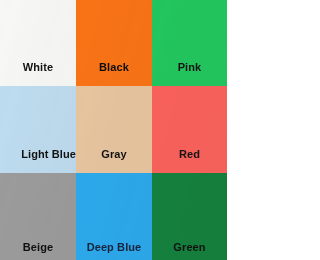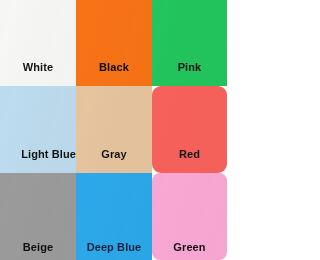--- a/index.html
+++ b/index.html
@@ -71,27 +71,27 @@
   <div class="swatch row-1" style="background-color: #22c55e;">
     <span class="swatch-label" style="color: rgb(20, 20, 20);">Pink</span>
   </div>
 
   <div class="swatch row-2" style="background-color: rgb(190, 220, 239);">
     <span class="swatch-label" style="color: rgb(17, 17, 17); text-align: right;">Light Blue</span>
   </div>
   <div class="swatch row-2" style="background-color: rgb(230, 196, 158);">
     <span class="swatch-label" style="color: rgb(17, 17, 17);">Gray</span>
   </div>
-  <div class="swatch row-2" style="background-color: rgb(248, 97, 91); border-radius: 9px;">
+  <div class="swatch row-2" style="background-color: rgb(248, 97, 91);">
     <span class="swatch-label" style="color: rgb(19, 19, 19);">Red</span>
   </div>
 
   <div class="swatch row-3" style="background-color: rgb(155, 155, 155);">
     <span class="swatch-label" style="color: rgb(16, 16, 16);">Beige</span>
   </div>
   <div class="swatch row-3" style="background-color: rgb(44, 168, 234); padding-left: 27px;">
     <span class="swatch-label" style="color: rgb(22, 36, 63);">Deep Blue</span>
   </div>
-  <div class="swatch row-3" style="background-color: #f9a8d4; border-radius: 8px;">
+  <div class="swatch row-3" style="background-color: #15803d;">
     <span class="swatch-label" style="color: rgb(17, 17, 17);">Green</span>
   </div>
 
 </div>
 
 </body></html>

